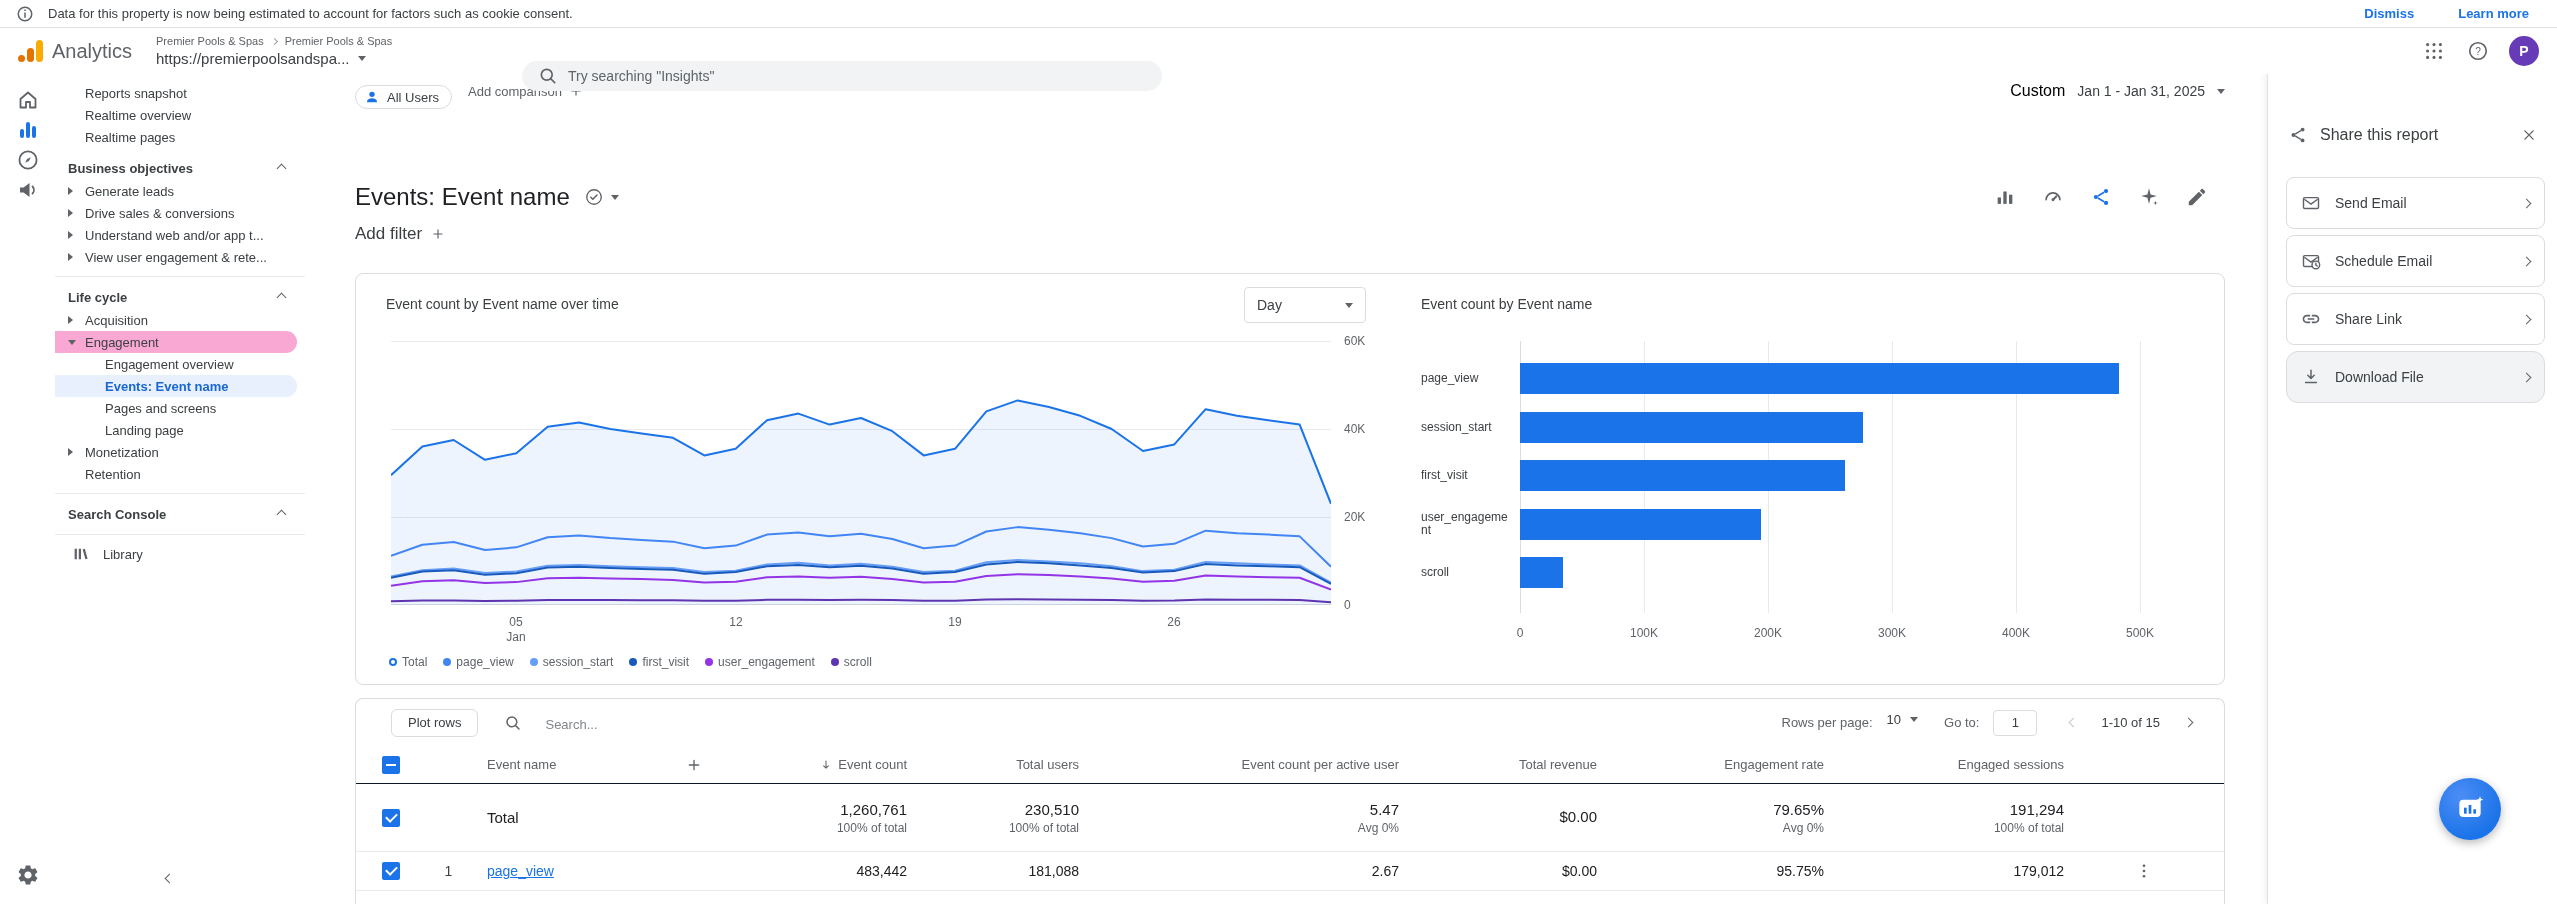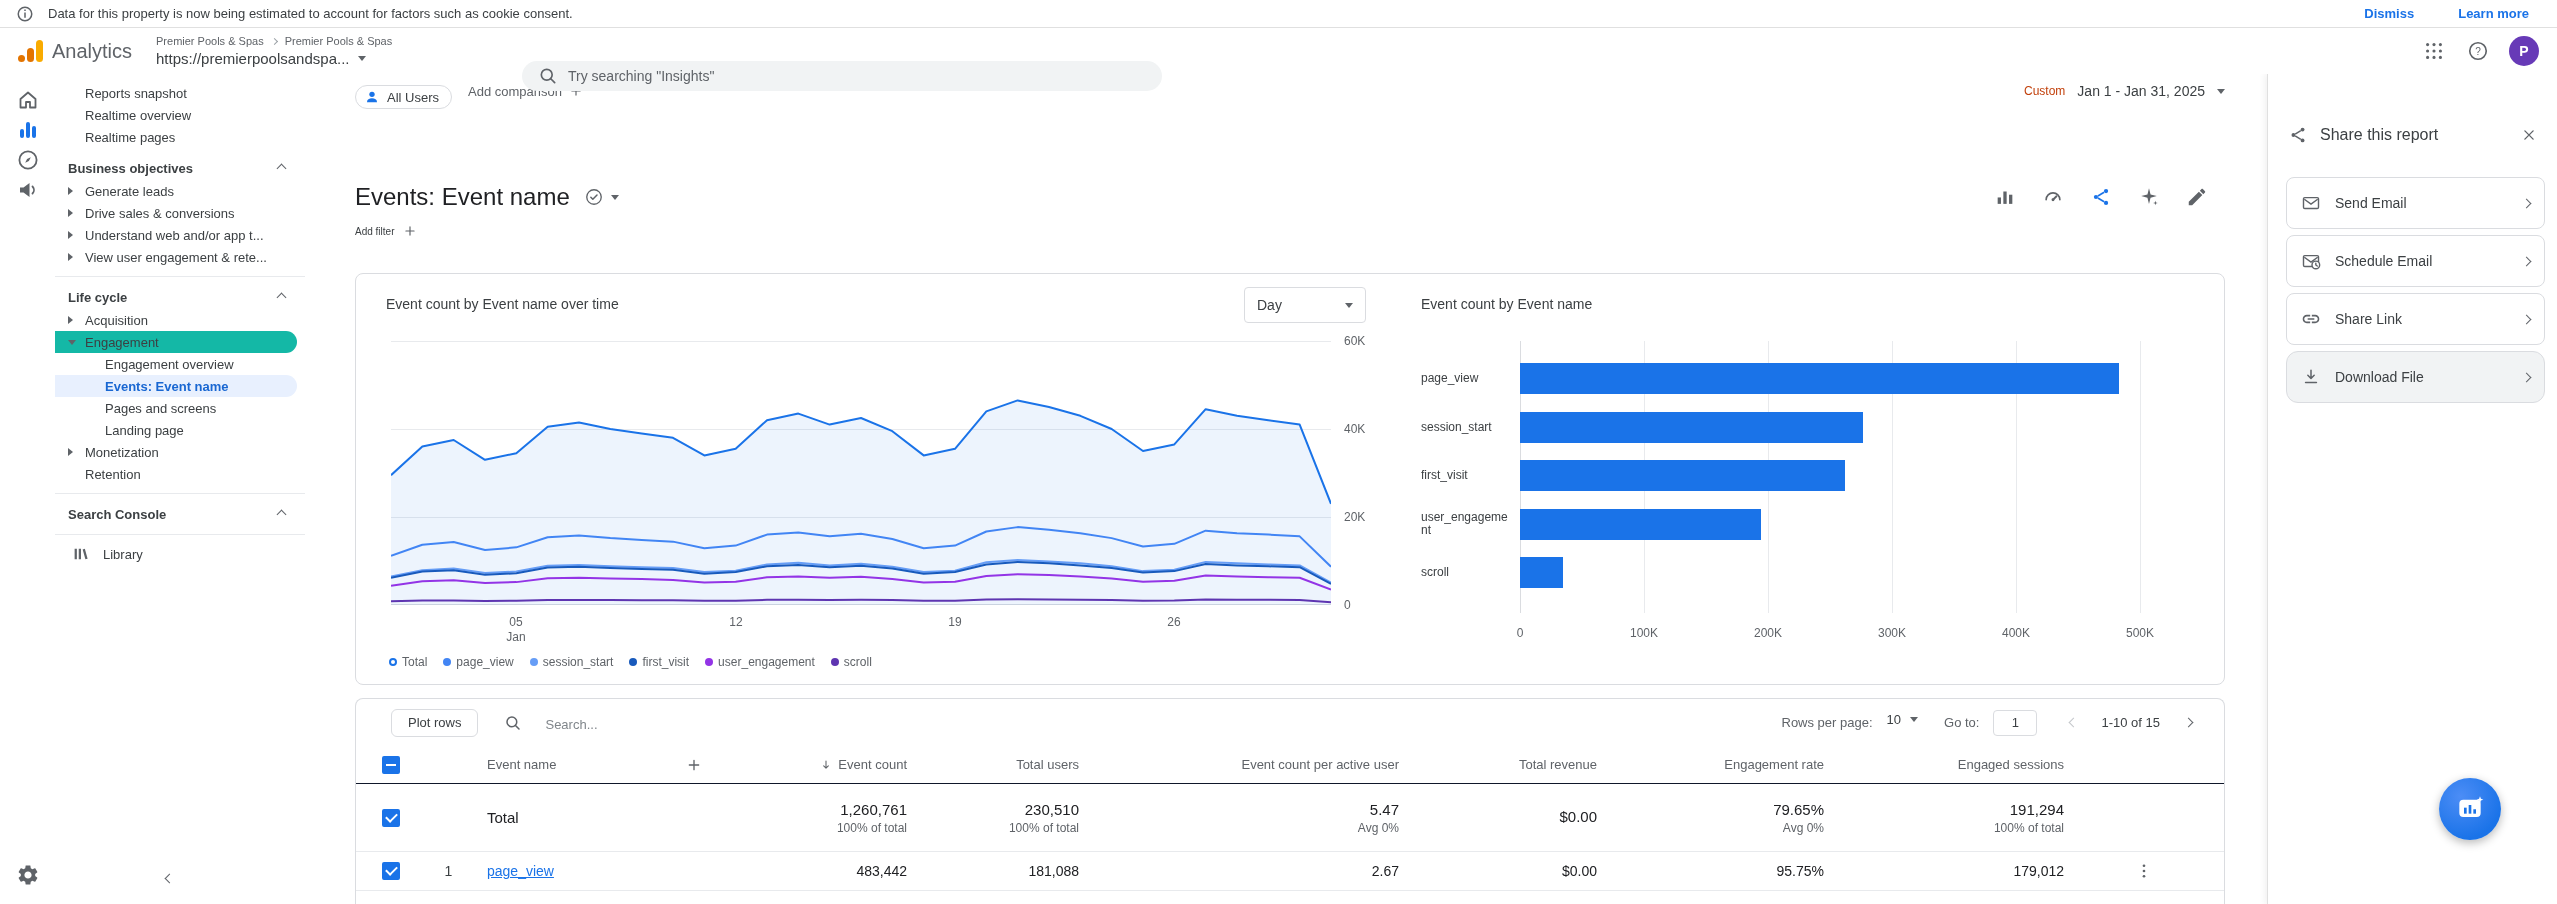--- a/index.html
+++ b/index.html
@@ -36,50 +36,50 @@
 
 .rail{position:absolute;top:74px;left:0;width:55px;bottom:0;background:#fff;z-index:10;display:flex;flex-direction:column;align-items:center;padding:11px 0 14px 0;}
 .rail-btn{width:30px;height:30px;display:flex;align-items:center;justify-content:center;cursor:pointer;color:#5f6368;}
 .rail-btn.selected{color:#1a73e8;}
 
 
 .nav{position:absolute;top:74px;left:55px;width:250px;bottom:0;background:#fff;padding-top:8px;z-index:10;}
 .nav-item{display:flex;align-items:center;height:22px;padding-left:30px;font-size:13px;color:#3c4043;cursor:pointer;position:relative;margin-right:8px;border-radius:0 14px 14px 0;white-space:nowrap;overflow:hidden;}
 .nav-item .tri{position:absolute;left:13px;}
 .nav-item.child{padding-left:50px;}
-.nav-item.current{background:#14b8a6;}
+.nav-item.current{background:#f9a8d4;}
 .nav-item.selected{background:#e8f0fe;color:#1967d2;font-weight:700;}
 .nav-item.lib{padding-left:17px;gap:13px;}
 .nav-section{display:flex;align-items:center;height:24px;padding:0 20px 0 13px;margin-top:8px;font-size:13px;color:#3c4043;font-weight:700;cursor:pointer;}
 .nav-section .chev{margin-left:auto;}
 .chev{width:7px;height:7px;border-right:1.6px solid #5f6368;border-bottom:1.6px solid #5f6368;display:inline-block;}
 .chev.up{transform:rotate(-135deg);}
 .chev.left{transform:rotate(135deg);}
 .chev.rgt{transform:rotate(-45deg);}
 .tri{width:0;height:0;}
 .tri.r{border-top:4px solid transparent;border-bottom:4px solid transparent;border-left:5px solid #5f6368;}
 .tri.d{border-left:4px solid transparent;border-right:4px solid transparent;border-top:5px solid #5f6368;}
 .nav-divider{height:1px;background:#e8eaed;margin:8px 0;}
 .nav-collapse{position:absolute;left:100px;bottom:12px;width:28px;height:28px;border-radius:50%;display:flex;align-items:center;justify-content:center;cursor:pointer;}
 
 
 .main{position:absolute;top:74px;left:305px;right:290px;bottom:0;background:#fff;overflow:hidden;z-index:5;}
 .seg-row{position:absolute;top:3px;left:50px;right:42px;height:28px;display:flex;align-items:center;}
 .chip{display:flex;align-items:center;gap:7px;height:24px;padding:0 12px 0 8px;border:1px solid #dadce0;border-radius:12px;font-size:13px;color:#3c4043;cursor:pointer;background:#fff;margin-top:12px;}
 .add-comp{display:flex;align-items:center;gap:7px;margin-left:16px;color:#5f6368;font-size:13px;cursor:pointer;}
 .date-ctl{margin-left:auto;display:flex;align-items:center;gap:12px;cursor:pointer;}
-.date-preset{font-size:12px;color:#c2410c;text-align:right;}
+.date-preset{font-size:16px;color:#000000;text-align:right;}
 .date-range{font-size:14px;color:#3c4043;}
 .title-row{position:absolute;top:105px;left:50px;right:42px;display:flex;align-items:center;height:36px;}
 .report-title{font-size:24px;font-weight:400;color:#202124;}
 .quality{margin-left:14px;display:flex;align-items:center;gap:7px;cursor:pointer;}
 .title-actions{margin-left:auto;display:flex;align-items:center;gap:24px;padding-right:16px;}
 .ta-btn{width:24px;height:24px;display:flex;align-items:center;justify-content:center;cursor:pointer;color:#5f6368;}
 .ta-btn.active{color:#1a73e8;}
-.filter-row{position:absolute;top:150px;left:50px;display:flex;align-items:center;gap:9px;color:#3c4043;font-size:10px;cursor:pointer;}
+.filter-row{position:absolute;top:150px;left:50px;display:flex;align-items:center;gap:9px;color:#3c4043;font-size:17px;cursor:pointer;}
 
 
 .charts-card{position:absolute;top:199px;left:50px;width:1870px;height:412px;border:1px solid #dadce0;border-radius:8px;background:#fff;}
 .line-chart{position:absolute;left:0;top:0;width:1035px;height:100%;}
 .chart-title{position:absolute;left:30px;top:22px;font-size:14px;color:#3c4043;}
 .day-select{position:absolute;left:888px;top:13px;width:122px;height:36px;border:1px solid #dadce0;border-radius:4px;display:flex;align-items:center;padding:0 12px;font-size:14px;color:#3c4043;cursor:pointer;}
 .day-select .caret{margin-left:auto;}
 .line-plot{position:absolute;left:35px;top:67px;width:940px;height:264px;}
 .ytick{position:absolute;left:988px;font-size:12px;color:#5f6368;}
 .xtick{position:absolute;top:341px;font-size:12px;color:#5f6368;text-align:center;transform:translateX(-50%);line-height:15px;}

